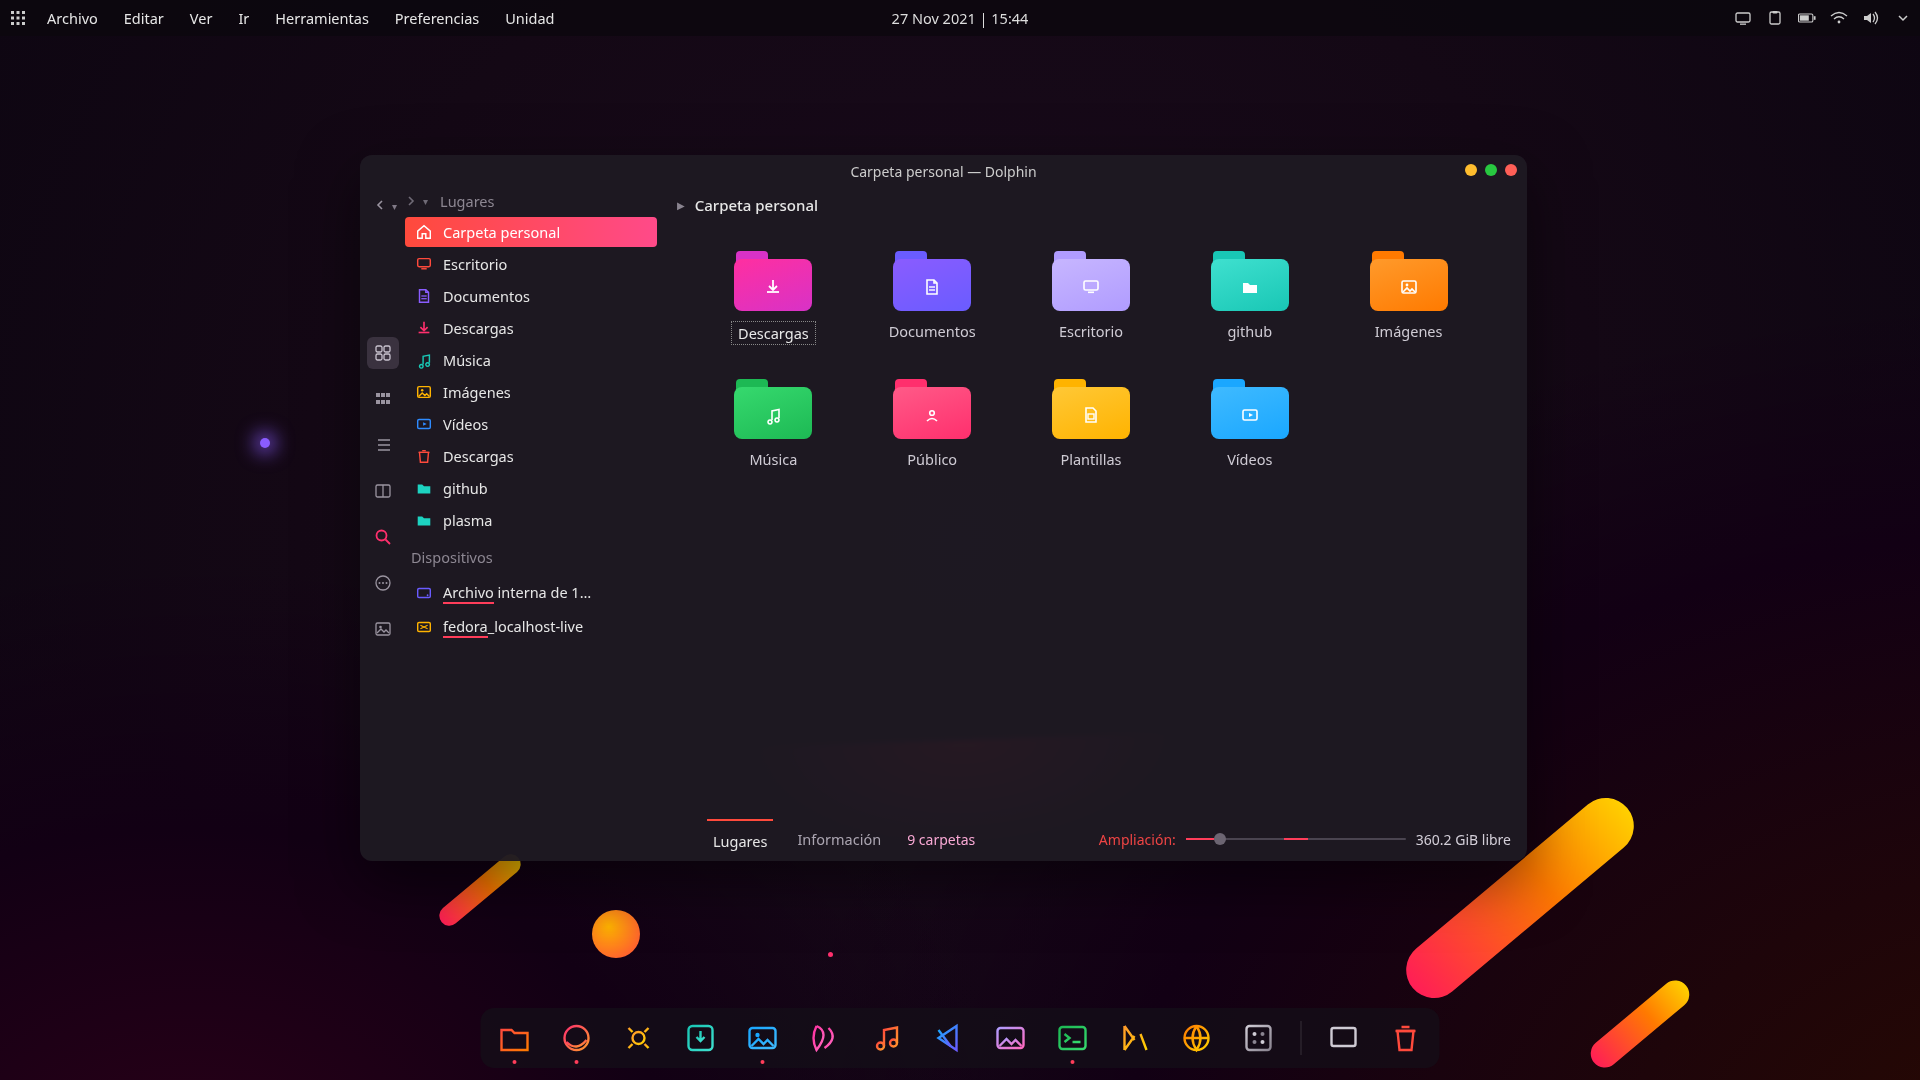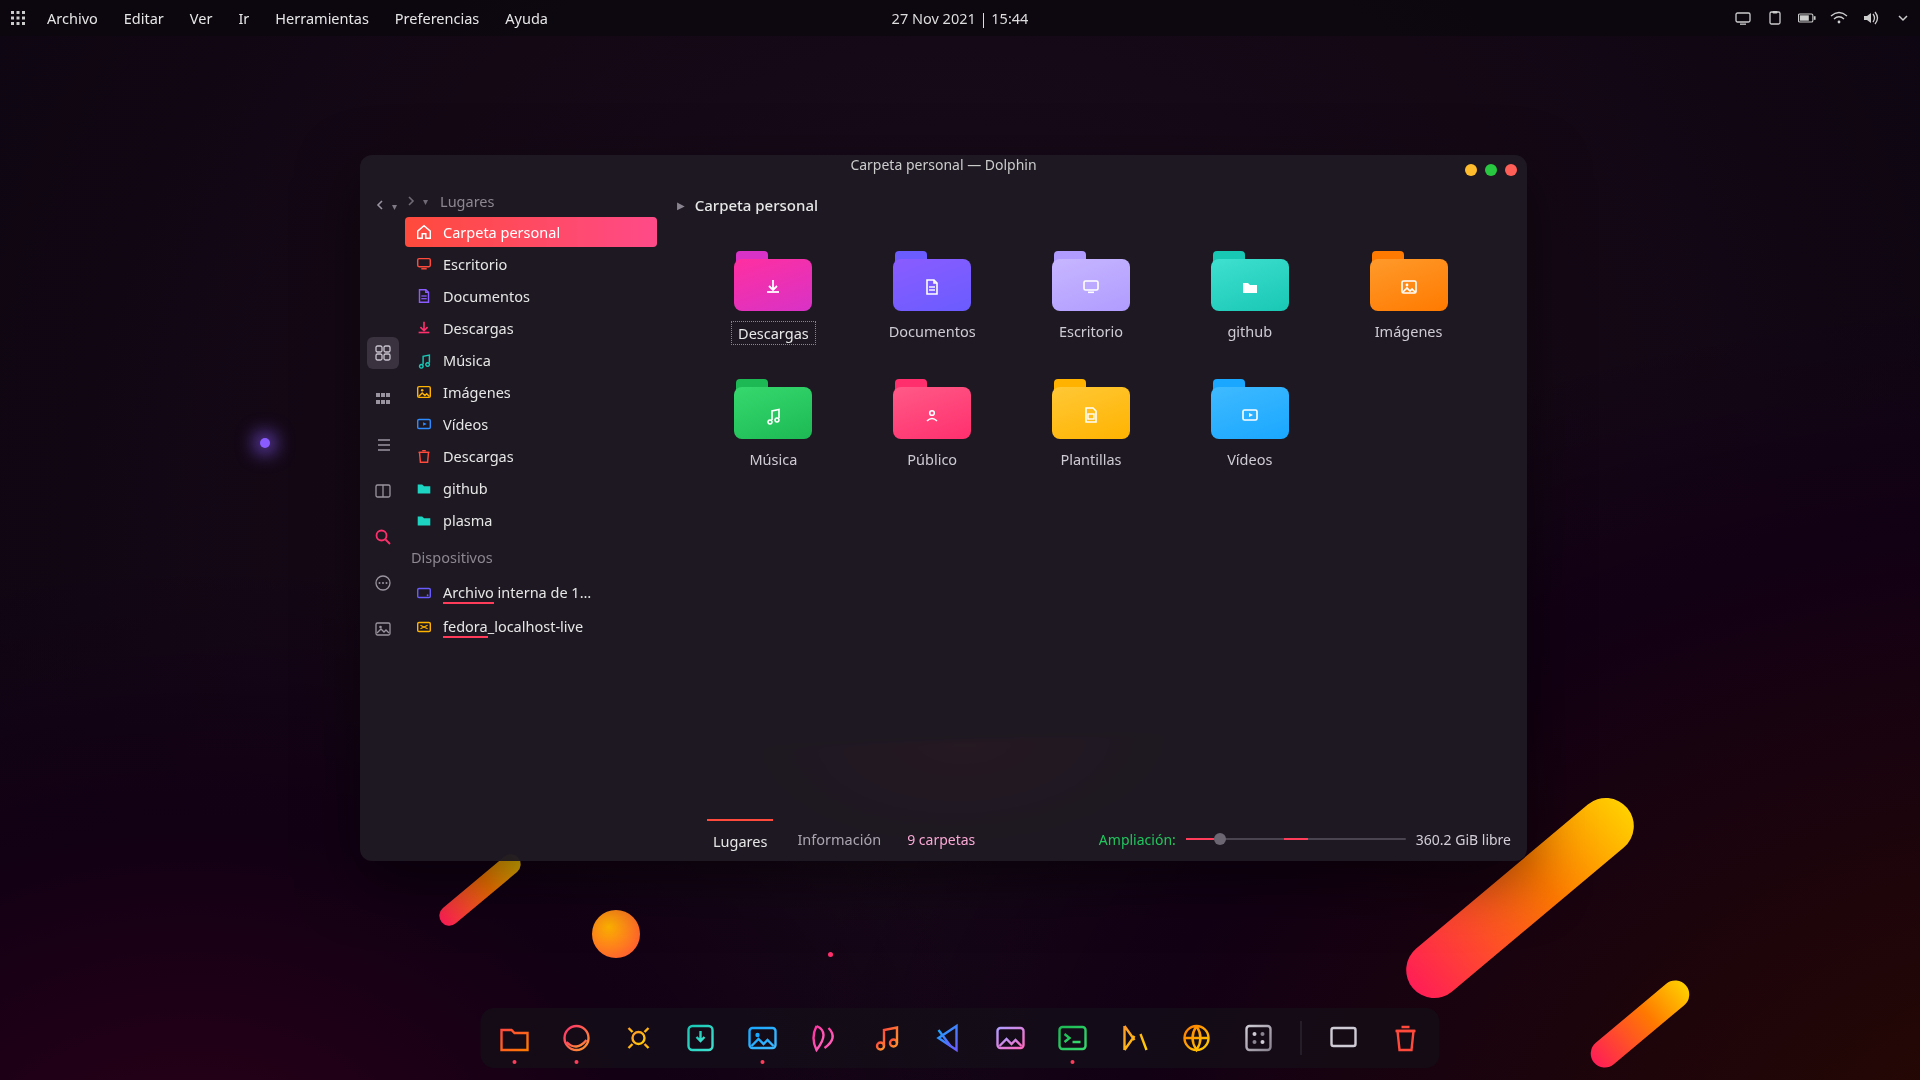--- a/index.html
+++ b/index.html
@@ -26,21 +26,21 @@
 .top-panel .apps-btn { width:20px; display:flex; justify-content:center; margin-right:6px; }
 .menu-item { padding:0 13px; cursor:pointer; }
 .top-center { position:absolute; left:50%; transform:translateX(-50%); color:#ddd; }
 .top-right { margin-left:auto; display:flex; align-items:center; gap:14px; }
 .top-right .ico { width:18px; height:18px; display:flex; align-items:center; justify-content:center; color:#ccc; }
 
 
 .window { position:absolute; left:360px; top:155px; width:1167px; height:706px;
   background:rgba(30,25,34,0.97); border-radius:12px; box-shadow:0 20px 60px rgba(0,0,0,0.5);
   display:flex; flex-direction:column; overflow:hidden; }
-.titlebar { height:32px; display:flex; align-items:flex-start; justify-content:center;
+.titlebar { height:32px; display:flex; align-items:center; justify-content:center;
   color:#ccc; font-size:14px; position:relative; }
 .titlebar .tl-dots { position:absolute; right:10px; top:9px; display:flex; gap:8px; }
 .tl-dot { width:12px; height:12px; border-radius:50%; }
 .tl-yellow { background:#ffbd2e; }
 .tl-green { background:#28c840; }
 .tl-red { background:#ff5f57; }
 
 .win-body { flex:1; display:flex; min-height:0; }
 
 
@@ -80,21 +80,21 @@
 .folder .label { color:#cfcbd4; font-size:14.5px; }
 .folder.selected .label { border:1px dotted #888; padding:1px 6px; border-radius:1px; color:#e8e8e8; }
 
 
 .bottom { margin-top:auto; display:flex; align-items:center; height:44px; padding:0 8px 0 44px; gap:20px; }
 .btabs { display:flex; gap:18px; }
 .btab { padding:10px 6px 9px 6px; color:#aba5b1; cursor:pointer; font-size:14.5px; }
 .btab.active { color:#e6e6e6; border-top:2px solid #ff4a3c; }
 .status-count { color:#f9a8d4; }
 .zoom-wrap { margin-left:auto; display:flex; align-items:center; gap:10px; }
-.zoom-label { color:#22c55e; }
+.zoom-label { color:#ef4444; }
 .slider { position:relative; width:220px; height:16px; }
 .slider .track { position:absolute; top:7px; left:0; right:0; height:2px; background:#4a4450; border-radius:1px; }
 .slider .fill { position:absolute; top:7px; left:0; width:28px; height:2px; background:#ff3d5a; }
 .slider .tick-center { position:absolute; top:7px; left:50%; width:24px; height:2px; background:#ff3d5a; transform:translateX(-50%); }
 .slider .thumb { position:absolute; top:2px; left:28px; width:12px; height:12px; border-radius:50%; background:#6c6572; }
 .free { color:#d3ced8; }
 
 
 .dock { position:absolute; left:50%; bottom:12px; transform:translateX(-50%);
   background:rgba(20,15,24,0.7); border-radius:14px; padding:10px 14px; display:flex; align-items:center; gap:22px; }
@@ -132,21 +132,21 @@
         </g>
       </svg>
   </div>
   <div id="menus-host" style="display:flex;">
       <div class="menu-item">Archivo</div>
       <div class="menu-item">Editar</div>
       <div class="menu-item">Ver</div>
       <div class="menu-item">Ir</div>
       <div class="menu-item">Herramientas</div>
       <div class="menu-item">Preferencias</div>
-      <div class="menu-item">Ayuda</div>
+      <div class="menu-item">Unidad</div>
     </div>
   <div class="top-center">27 Nov 2021 | 15:44</div>
   <div class="top-right">
     <div class="ico">
         <svg width="16" height="16" viewBox="0 0 16 16">
           <rect x="1" y="3" width="14" height="9" rx="1.5" fill="none" stroke="#ccc" stroke-width="1.3"></rect>
           <rect x="5" y="13.5" width="6" height="1.3" fill="#ccc"></rect>
         </svg>
       </div>
     <div class="ico">

